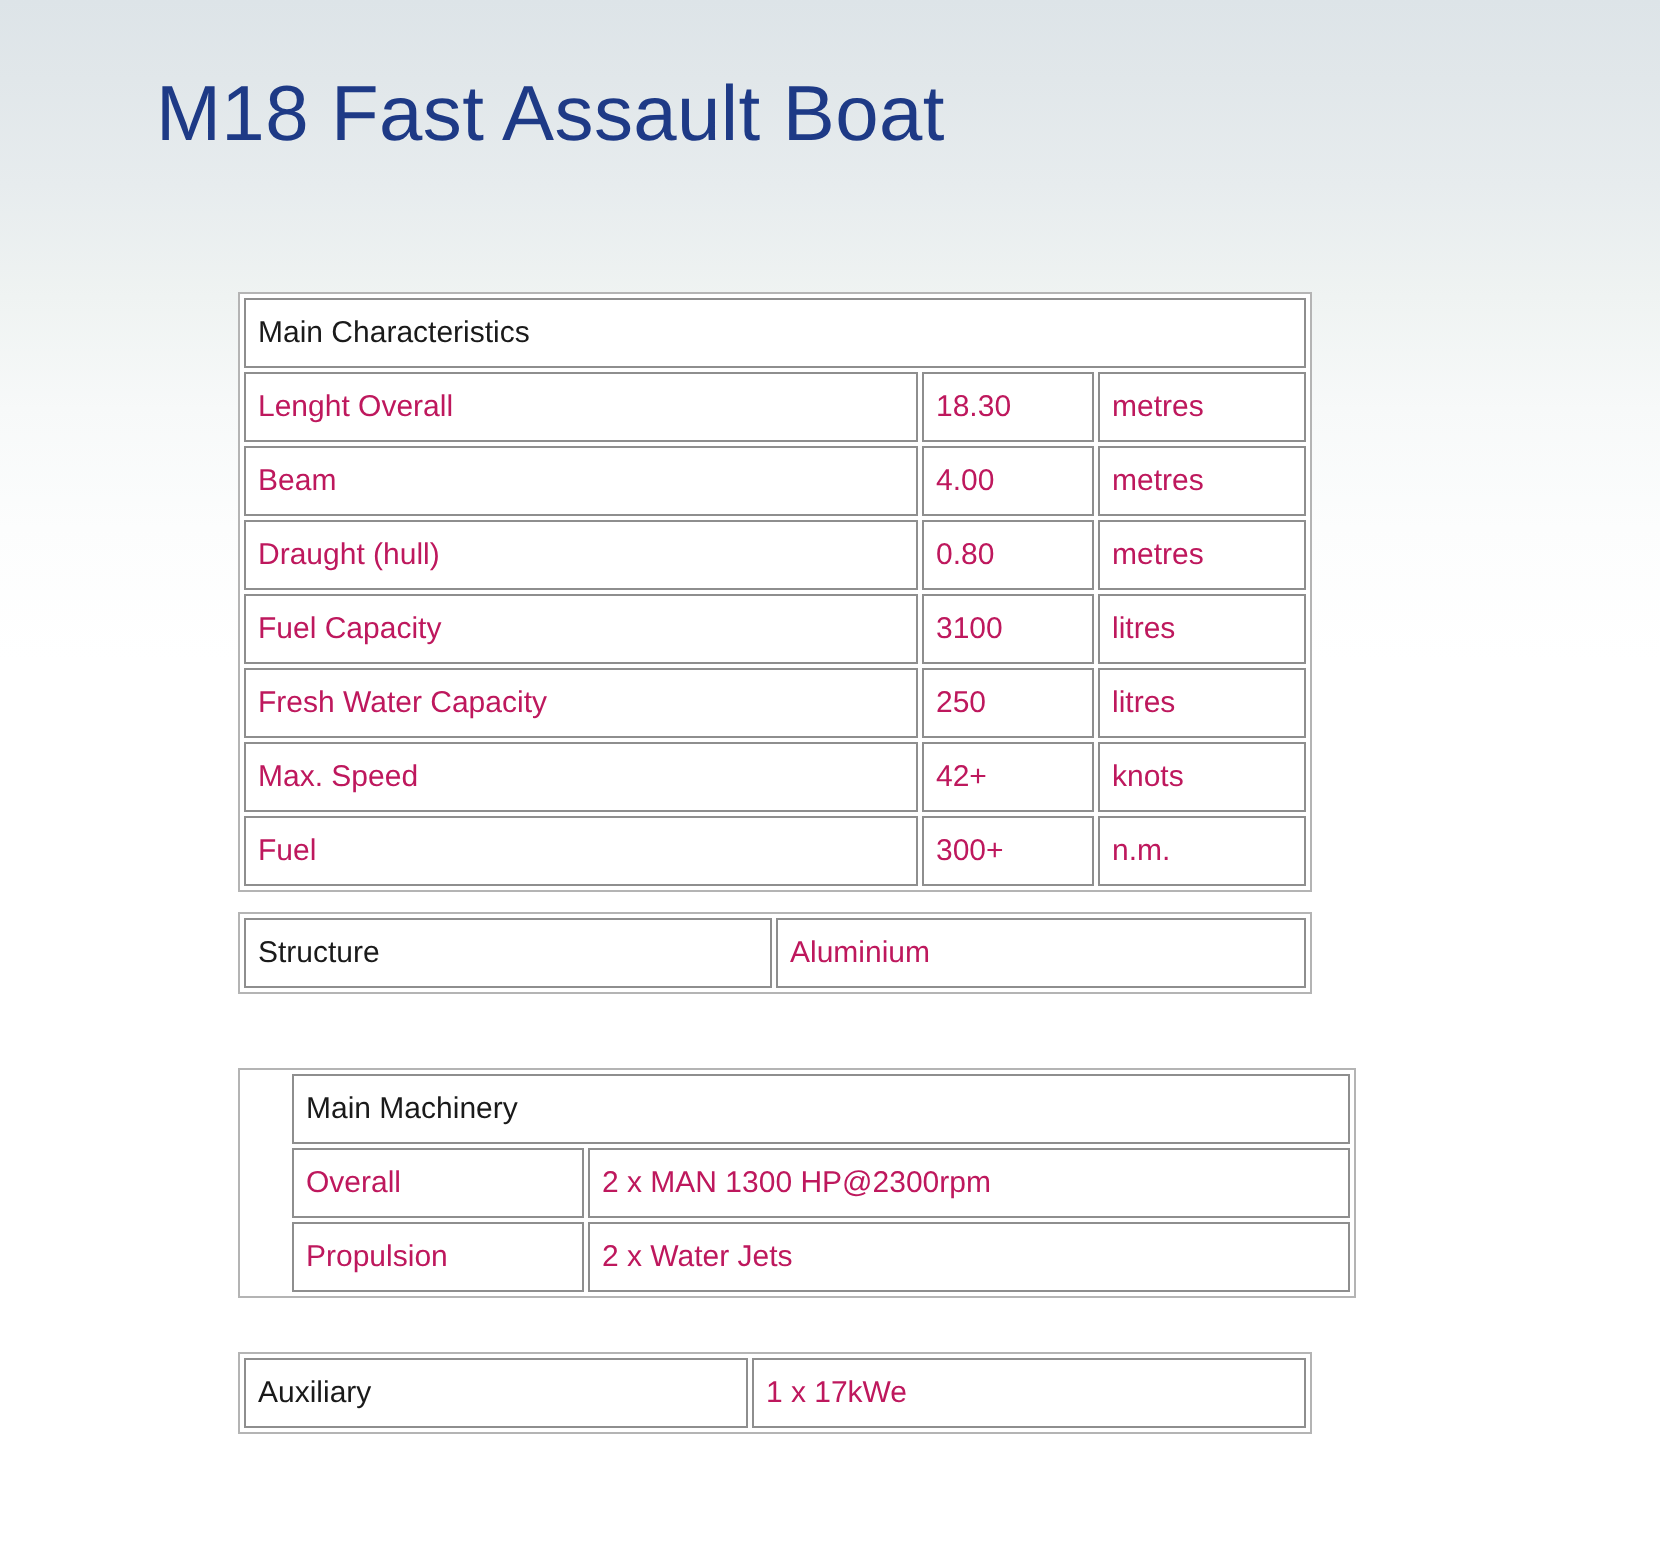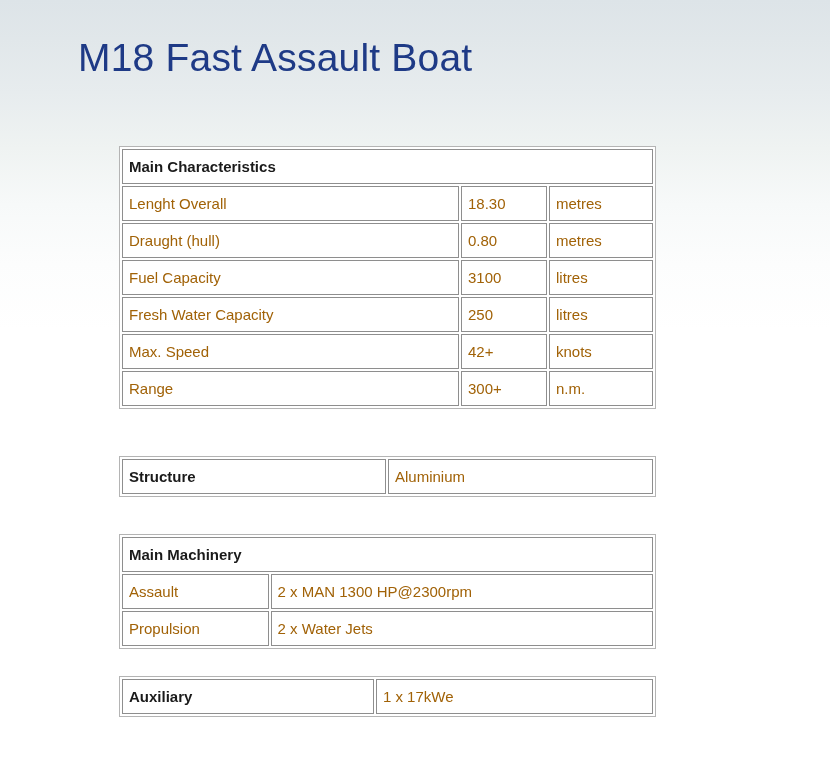--- a/index.html
+++ b/index.html
@@ -60,37 +60,37 @@
     border-collapse: separate;
     border-spacing: 2px;
     border: 1px solid #b4b4b4;
     background-color: #ffffff;
     table-layout: fixed;
     font-size: 15px;
   }
   .spec-table td {
     border: 1px solid #8e8e8e;
     background-color: #ffffff;
-    color: #a16207;
+    color: #be185d;
     padding: 4px 6px 5px 6px;
     height: 24px;
     vertical-align: middle;
     font-size: 15px;
     line-height: 17px;
     overflow: hidden;
     white-space: nowrap;
   }
   .spec-table td.section-header {
-    font-weight: bold;
+    font-weight: normal;
     color: #1a1a1a;
   }
 
   #table-main-characteristics { top: 146px; }
   #table-structure           { top: 456px; }
-  #table-main-machinery      { top: 534px; }
+  #table-main-machinery      { top: 534px; padding-left: 24px; }
   #table-auxiliary           { top: 676px; }
 
   
   .col-label-wide    { width: 337px; }
   .col-value-narrow  { width: 86px; }
   .col-unit          { width: 104px; }
 
   .col-structure-label { width: 263px; }
   .col-structure-value { width: 264px; }
 
@@ -118,41 +118,46 @@
     <tbody>
       <tr>
         <td class="section-header" colspan="3">Main Characteristics</td>
       </tr>
       <tr>
         <td>Lenght Overall</td>
         <td>18.30</td>
         <td>metres</td>
       </tr>
       <tr>
+        <td>Beam</td>
+        <td>4.00</td>
+        <td>metres</td>
+      </tr>
+      <tr>
         <td>Draught (hull)</td>
         <td>0.80</td>
         <td>metres</td>
       </tr>
       <tr>
         <td>Fuel Capacity</td>
         <td>3100</td>
         <td>litres</td>
       </tr>
       <tr>
         <td>Fresh Water Capacity</td>
         <td>250</td>
         <td>litres</td>
       </tr>
       <tr>
         <td>Max. Speed</td>
         <td>42+</td>
         <td>knots</td>
       </tr>
       <tr>
-        <td>Range</td>
+        <td>Fuel</td>
         <td>300+</td>
         <td>n.m.</td>
       </tr>
     </tbody>
   </table>
 
   <table class="spec-table" id="table-structure">
     <colgroup>
       <col class="col-structure-label">
       <col class="col-structure-value">
@@ -168,21 +173,21 @@
   <table class="spec-table" id="table-main-machinery">
     <colgroup>
       <col class="col-machinery-label">
       <col class="col-machinery-value">
     </colgroup>
     <tbody>
       <tr>
         <td class="section-header" colspan="2">Main Machinery</td>
       </tr>
       <tr>
-        <td>Assault</td>
+        <td>Overall</td>
         <td>2 x MAN 1300  HP@2300rpm</td>
       </tr>
       <tr>
         <td>Propulsion</td>
         <td>2 x Water Jets</td>
       </tr>
     </tbody>
   </table>
 
   <table class="spec-table" id="table-auxiliary">

